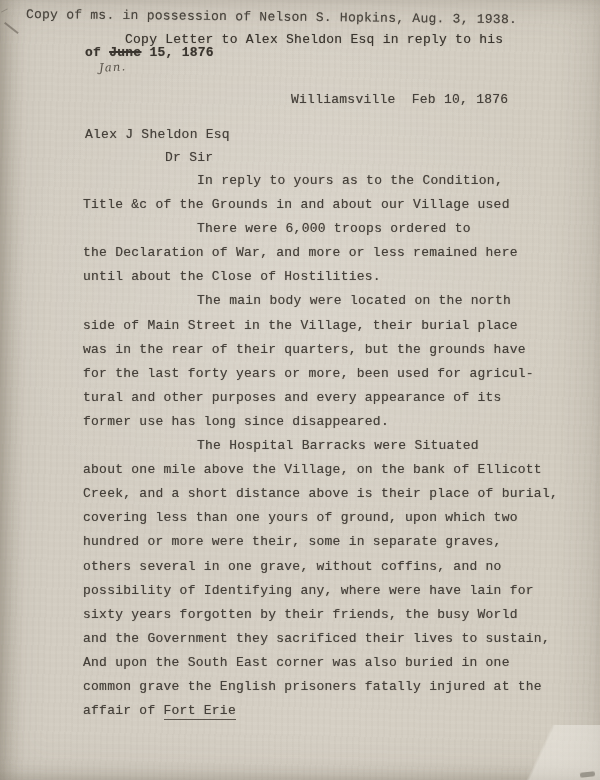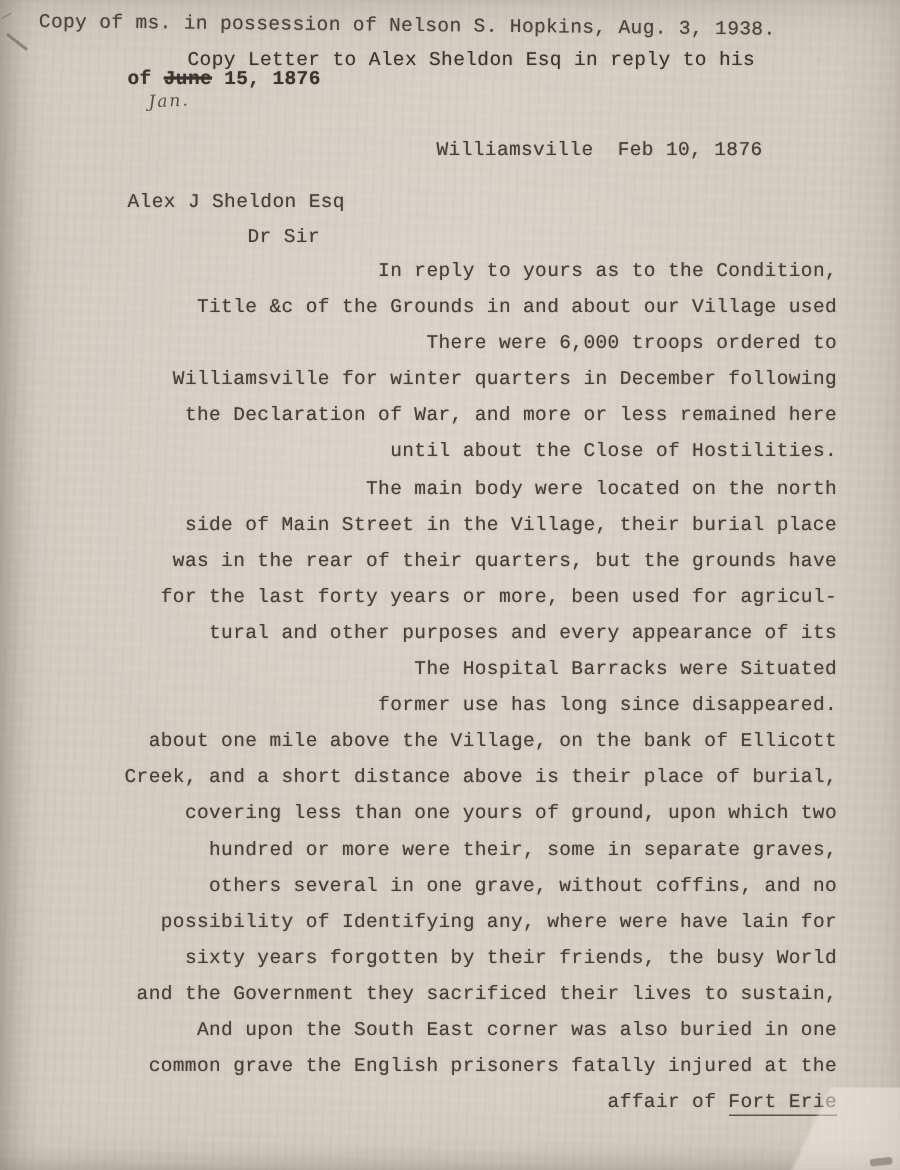--- a/index.html
+++ b/index.html
@@ -46,21 +46,20 @@
   .salutation { left: 165px; top: 150px; }
   .struck { text-decoration: line-through; text-decoration-thickness: 1.5px; }
   .body-block { position: absolute; left: 83px; top: 169px; }
   .bline {
     white-space: pre;
     line-height: 24.1px;
     height: 24.1px;
     font-size: 13px;
     letter-spacing: 0.25px;
     text-shadow: 0 0 0.8px rgba(69,63,55,0.55);
-    text-align: right;
   }
   .indent { padding-left: 114px; }
   .underlined { border-bottom: 1.4px solid rgba(69,63,55,0.85); padding-bottom: 1px; }
   .pencil-mark-a {
     position: absolute; left: 3px; top: 27px; width: 17px; height: 1.6px;
     background: rgba(95,88,78,0.55); transform: rotate(38deg);
   }
   .pencil-mark-b {
     position: absolute; left: 1px; top: 10px; width: 7px; height: 1.4px;
     background: rgba(95,88,78,0.4); transform: rotate(-28deg);
@@ -94,30 +93,29 @@
   <div class="line dateline">Williamsville  Feb 10, 1876</div>
 
   <div class="line recipient">Alex J Sheldon Esq</div>
 
   <div class="line salutation">Dr Sir</div>
 
   <div class="body-block">
     <div class="bline indent">In reply to yours as to the Condition,</div>
     <div class="bline">Title &amp;c of the Grounds in and about our Village used</div>
     <div class="bline indent">There were 6,000 troops ordered to</div>
-    <div class="bline">Williamsville for winter quarters in December following</div>
     <div class="bline">the Declaration of War, and more or less remained here</div>
     <div class="bline">until about the Close of Hostilities.</div>
     <div class="bline indent">The main body were located on the north</div>
     <div class="bline">side of Main Street in the Village, their burial place</div>
     <div class="bline">was in the rear of their quarters, but the grounds have</div>
     <div class="bline">for the last forty years or more, been used for agricul-</div>
     <div class="bline">tural and other purposes and every appearance of its</div>
+    <div class="bline">former use has long since disappeared.</div>
     <div class="bline indent">The Hospital Barracks were Situated</div>
-    <div class="bline">former use has long since disappeared.</div>
     <div class="bline">about one mile above the Village, on the bank of Ellicott</div>
     <div class="bline">Creek, and a short distance above is their place of burial,</div>
     <div class="bline">covering less than one yours of ground, upon which two</div>
     <div class="bline">hundred or more were their, some in separate graves,</div>
     <div class="bline">others several in one grave, without coffins, and no</div>
     <div class="bline">possibility of Identifying any, where were have lain for</div>
     <div class="bline">sixty years forgotten by their friends, the busy World</div>
     <div class="bline">and the Government they sacrificed their lives to sustain,</div>
     <div class="bline">And upon the South East corner was also buried in one</div>
     <div class="bline">common grave the English prisoners fatally injured at the</div>

